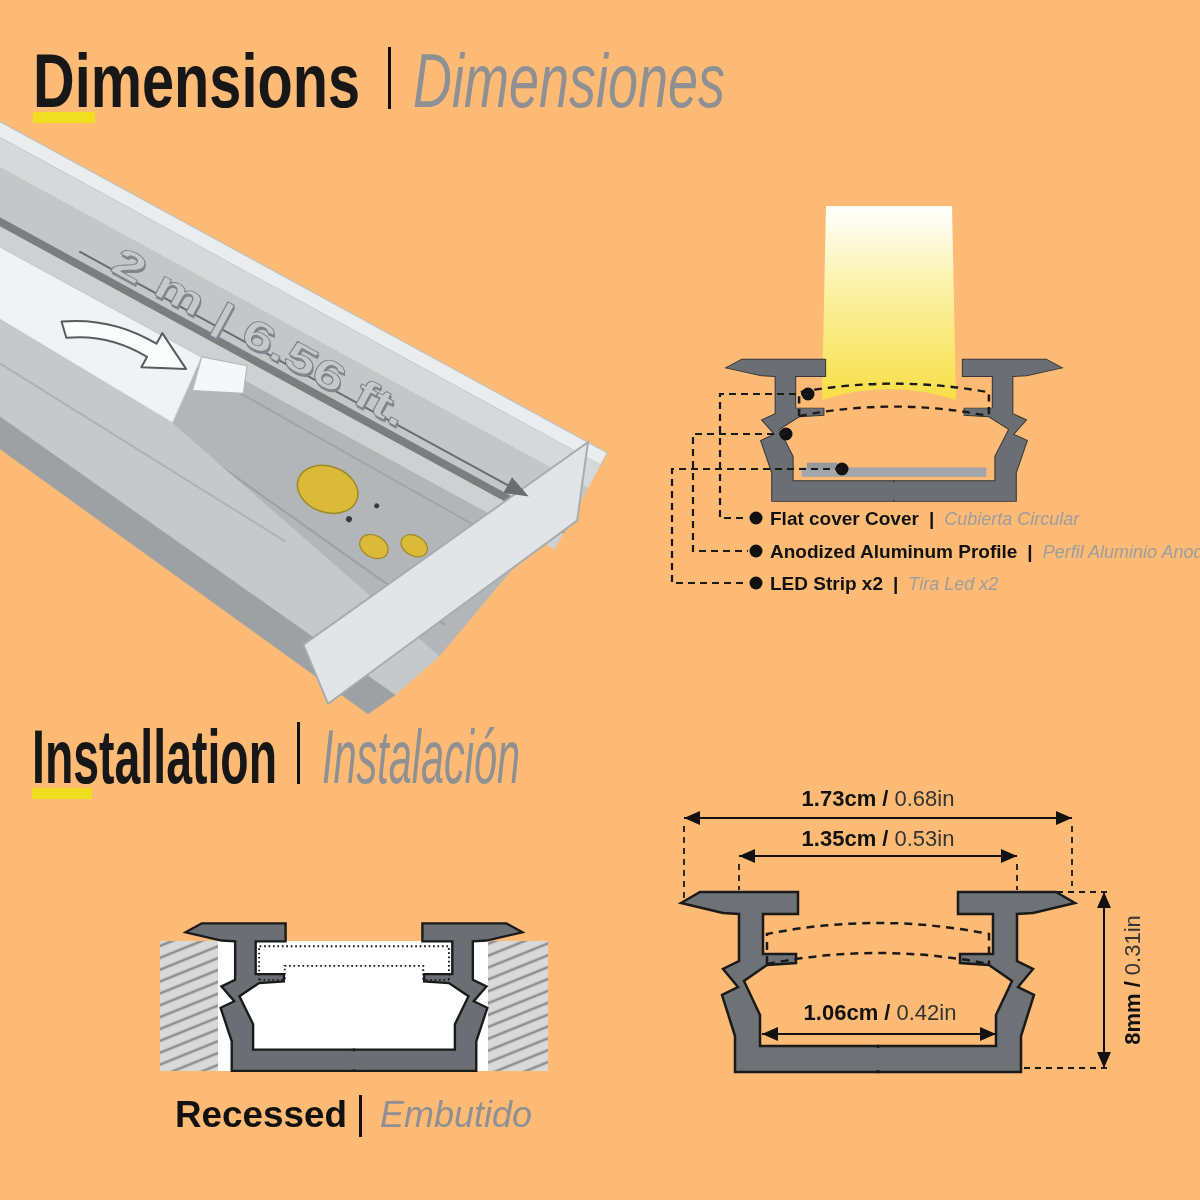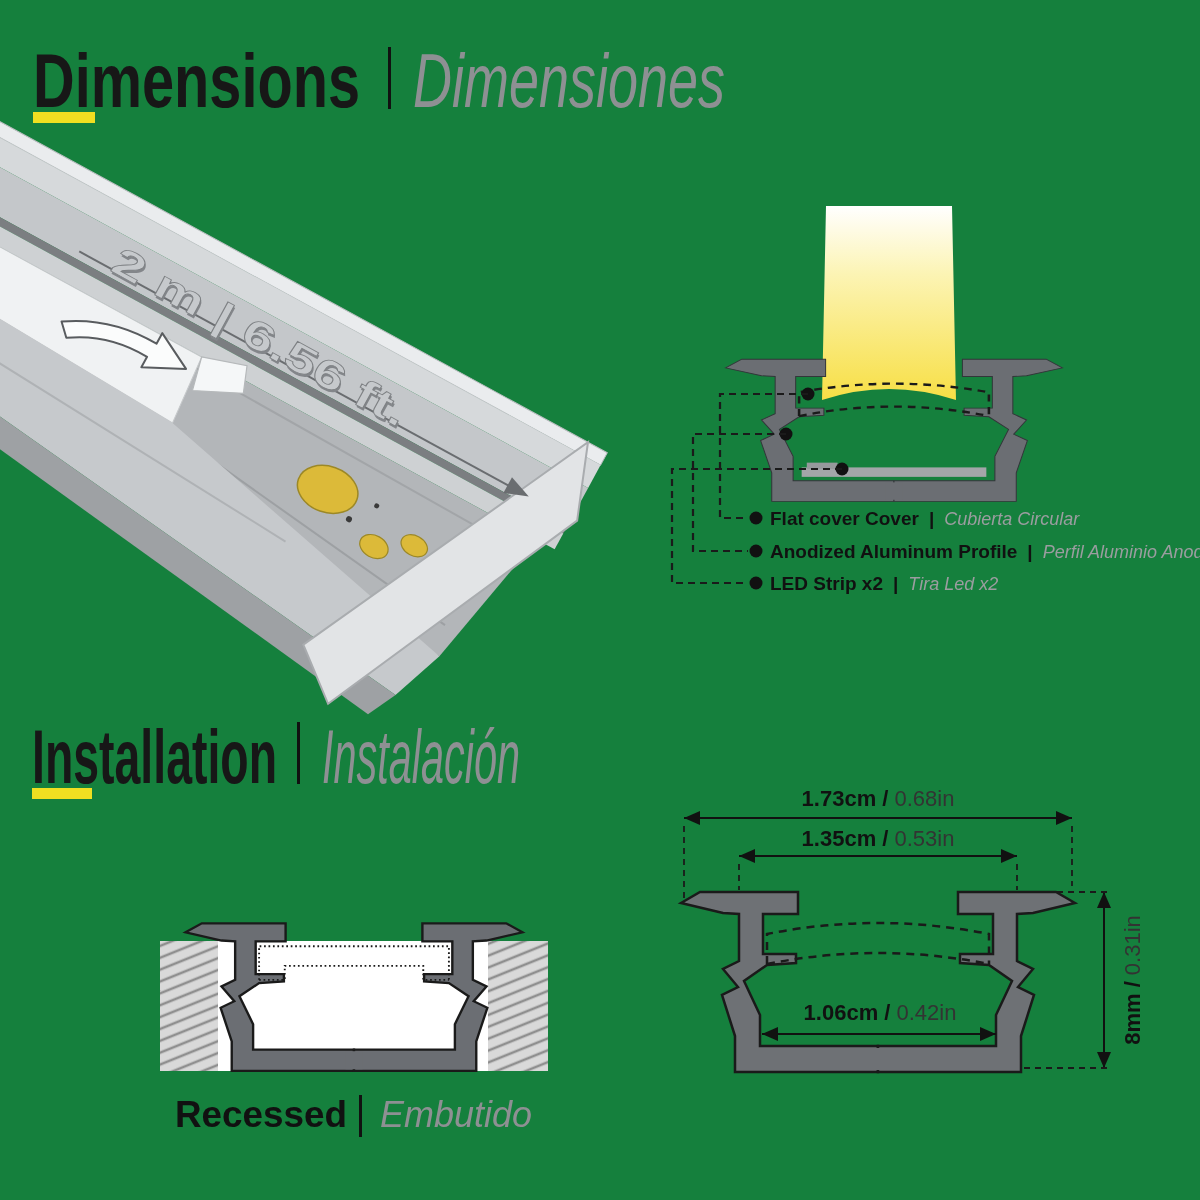--- a/index.html
+++ b/index.html
@@ -1,16 +1,16 @@
 <!DOCTYPE html>
 <html><head>
 <meta charset="utf-8">
 <style>
   html,body{margin:0;padding:0;background:#ffffff;}
-  #stage{position:relative;width:1200px;height:1200px;background:#15803d;overflow:hidden;
+  #stage{position:relative;width:1200px;height:1200px;background:#fdba74;overflow:hidden;
          font-family:"Liberation Sans", sans-serif;}
   svg text{font-family:"Liberation Sans", sans-serif;}
   .h-en{font-weight:bold;fill:#171717;}
   .h-es{font-style:italic;fill:#8E9093;}
   .lbl-en{font-weight:bold;fill:#111111;font-size:19px;}
   .lbl-sep{font-weight:bold;fill:#111111;font-size:19px;}
   .lbl-es{font-style:italic;fill:#9B9DA0;font-size:18px;}
   .dim-b{font-weight:bold;fill:#111111;font-size:22px;}
   .dim-r{fill:#333333;font-size:22px;}
   .cap-en{font-weight:bold;fill:#111111;font-size:36px;}

